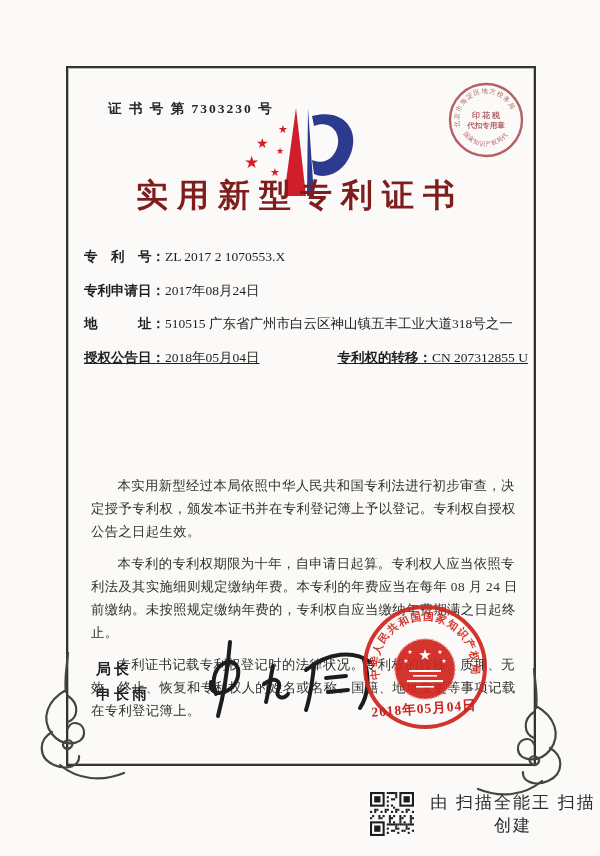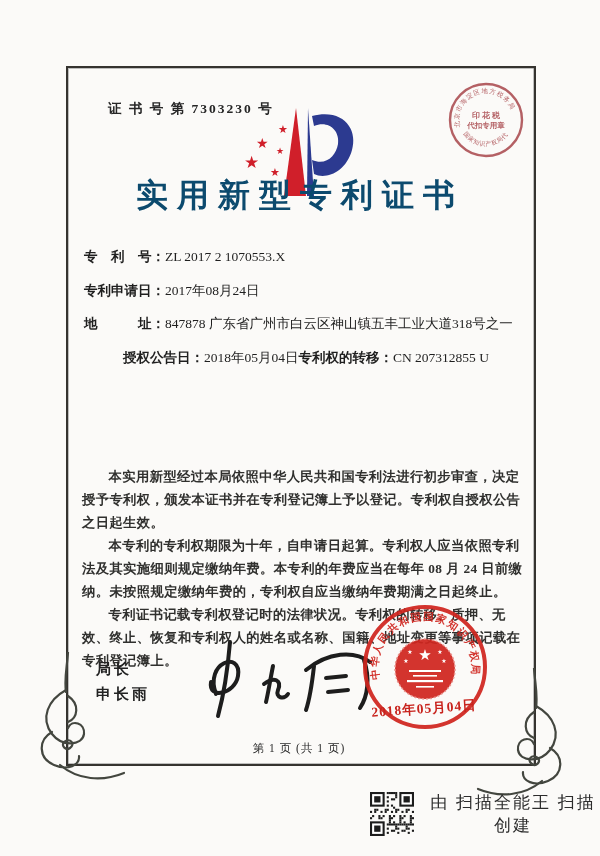--- a/index.html
+++ b/index.html
@@ -16,31 +16,31 @@
     box-shadow:inset 1px 1px 0 rgba(140,140,140,.55), inset -1px -1px 0 rgba(140,140,140,.55);
   }
   .cert-number{
     position:absolute;left:84px;top:100px;
     font-size:13.5px;letter-spacing:2px;color:#262626;font-weight:600;margin-left:24px;
   }
   .logo{position:absolute;left:228px;top:102px;width:144px;height:102px;}
   .tax-stamp{position:absolute;left:446px;top:80px;width:80px;height:80px;opacity:.85;}
   .title{
     position:absolute;left:66px;top:174px;width:466px;
-    text-align:center;font-size:32px;font-weight:700;color:#0c4a6e;
+    text-align:center;font-size:32px;font-weight:700;color:#7f1d1d;
     letter-spacing:9px;padding-left:2px;box-sizing:border-box;
   }
   .fields{position:absolute;left:84px;top:247px;width:444px;font-size:13.5px;line-height:20px;}
   .field-row{display:flex;margin-bottom:13.5px;}
   .field-label{font-weight:600;white-space:nowrap;color:#1f1f1f;}
   .field-value{color:#1f1f1f;max-width:360px;}
-  .grant-row{display:flex;justify-content:center;margin-bottom:8px;}
+  .grant-row{display:flex;justify-content:space-between;margin-bottom:8px;text-decoration:underline;}
   .grant-cell{display:flex;}
   .paragraphs{position:absolute;left:82px;top:465px;width:446px;font-size:13.3px;line-height:23px;color:#30302e;}
-  .paragraphs p{margin:0;text-indent:2em;letter-spacing:.4px;font-weight:bold;}
+  .paragraphs p{margin:9px;text-indent:2em;letter-spacing:.4px;}
   .signer{position:absolute;left:96px;top:656px;font-size:15px;font-weight:600;
     letter-spacing:3px;line-height:25px;color:#232323;
     font-family:"Liberation Sans","DejaVu Sans",sans-serif;}
   .signature{position:absolute;left:178px;top:636px;width:205px;height:85px;}
   .seal{position:absolute;left:360px;top:602px;width:130px;height:130px;opacity:.93;}
   .seal-date{
     position:absolute;left:356px;top:700px;width:136px;text-align:center;
     font-size:13.5px;font-weight:700;color:#c8231d;letter-spacing:1px;
     transform:rotate(-4deg);
   }
@@ -97,21 +97,21 @@
     <div class="field-row">
       <span class="field-label">专　利　号：</span>
       <span class="field-value">ZL 2017 2 1070553.X</span>
     </div>
     <div class="field-row">
       <span class="field-label">专利申请日：</span>
       <span class="field-value">2017年08月24日</span>
     </div>
     <div class="field-row">
       <span class="field-label">地　　　址：</span>
-      <span class="field-value">847878 广东省广州市白云区神山镇五丰工业大道318号之一</span>
+      <span class="field-value">510515 广东省广州市白云区神山镇五丰工业大道318号之一</span>
     </div>
     <div class="field-row grant-row">
       <span class="grant-cell">
         <span class="field-label">授权公告日：</span>
         <span class="field-value">2018年05月04日</span>
       </span>
       <span class="grant-cell">
         <span class="field-label">专利权的转移：</span>
         <span class="field-value">CN 207312855 U</span>
       </span>
@@ -160,21 +160,20 @@
       <text x="46" y="61" font-size="6" fill="#ffffff" text-anchor="middle" font-family="'DejaVu Sans',sans-serif">★</text>
       <text x="84" y="61" font-size="6" fill="#ffffff" text-anchor="middle" font-family="'DejaVu Sans',sans-serif">★</text>
       <rect x="49" y="68" width="32" height="2" fill="#ffffff"></rect>
       <rect x="53" y="73" width="24" height="1.6" fill="#ffffff"></rect>
       <rect x="47" y="78" width="36" height="2.2" fill="#ffffff"></rect>
       <rect x="56" y="84" width="18" height="1.6" fill="#ffffff"></rect>
     </g>
   </svg>
   <div class="seal-date">2018年05月04日</div>
 
-  <div class="page-footer">第 1 页 (共 1 页)</div>
 
   <svg class="flourish flourish-left" viewBox="0 0 100 135">
     <g fill="none" stroke="#43463f" stroke-width="2.2" stroke-linecap="round">
       <path d="M42,0 C41,16 38,26 40,40"></path>
       <path d="M40,38 C22,48 14,66 26,82 C36,95 56,94 58,82 C59,71 46,67 42,76"></path>
       <path d="M42,44 C54,52 52,66 42,70"></path>
       <path d="M26,80 C12,88 12,106 28,113 C42,119 54,113 53,104"></path>
       <path d="M34,113 C52,128 76,130 98,121"></path>
       <path d="M38,90 C44,85 50,92 44,96 C40,99 35,94 38,90"></path>
     </g>

